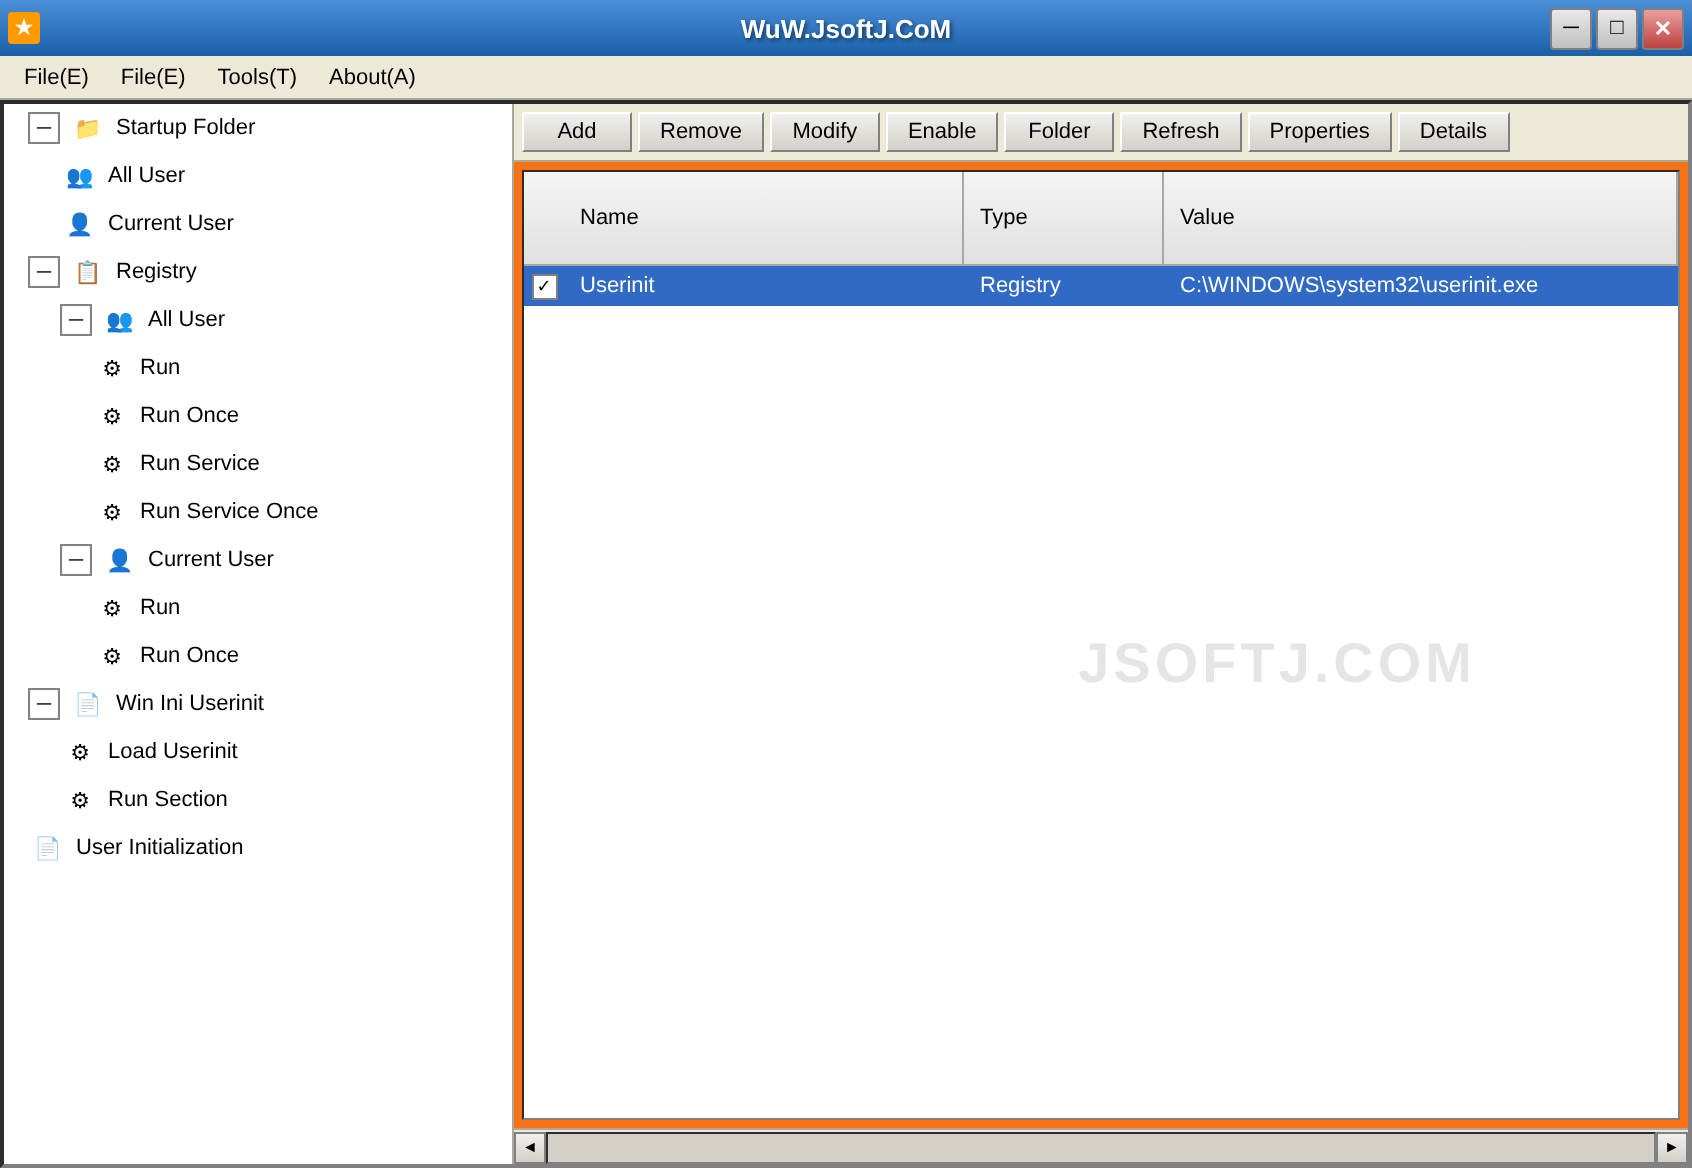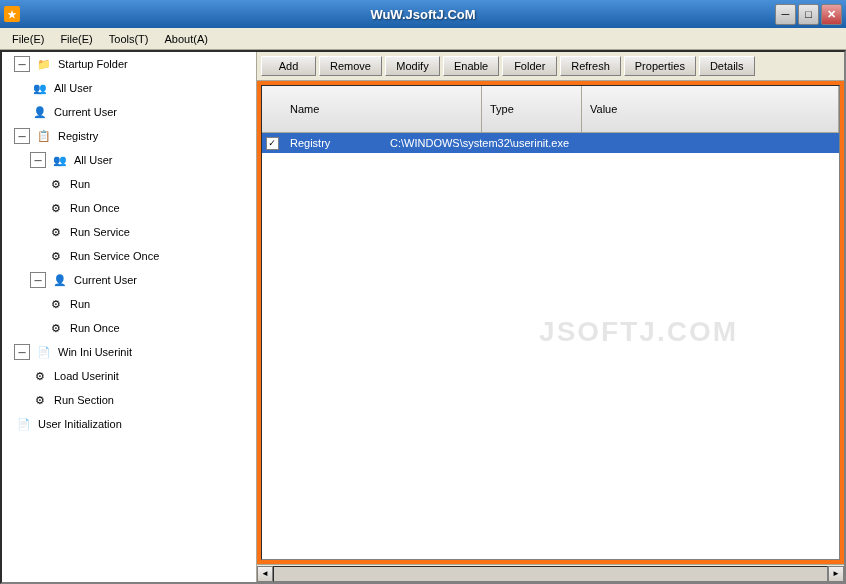--- a/index.html
+++ b/index.html
@@ -429,20 +429,21 @@
           <div style="width:20px;flex-shrink:0;"></div>
           <div class="list-col-header col-name">Name</div>
           <div class="list-col-header col-type">Type</div>
           <div class="list-col-header col-value">Value</div>
         </div>
 
         <div class="list-row selected">
           <div class="row-check">
             <div class="checkbox-icon checked"></div>
           </div>
+          <div class="list-cell col-name">Userinit</div>
           <div class="list-cell col-type">Registry</div>
           <div class="list-cell col-value">C:\WINDOWS\system32\userinit.exe</div>
         </div>
       </div>
 
       <div class="watermark">JSOFTJ.COM</div>
 
       <div class="scroll-bar-container">
         <div class="scroll-arrow">◄</div>
         <div class="scroll-track"></div>

